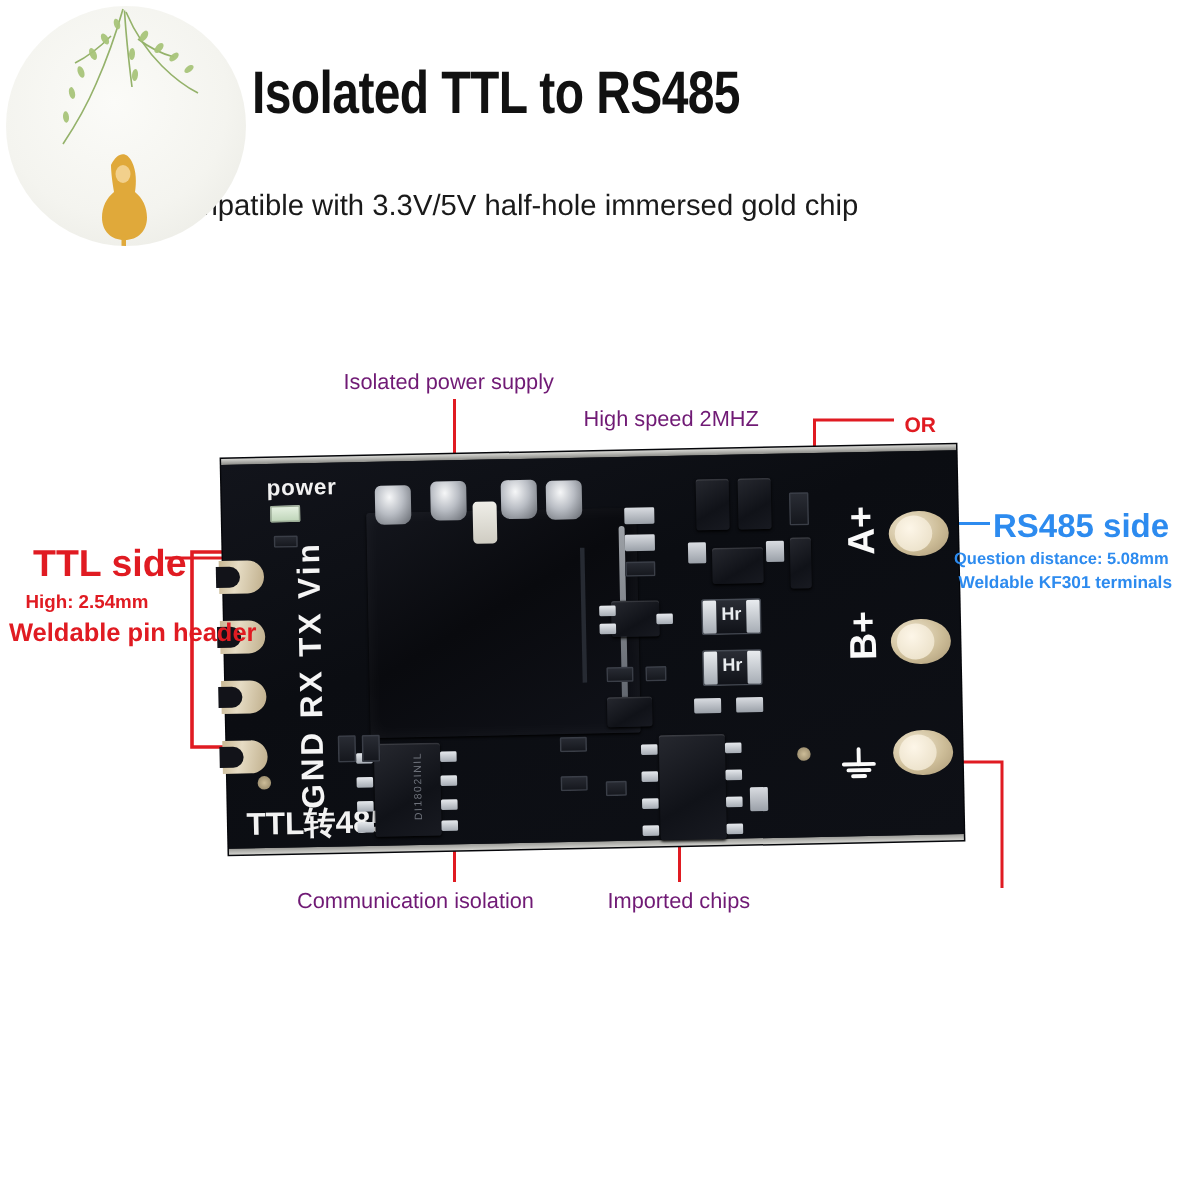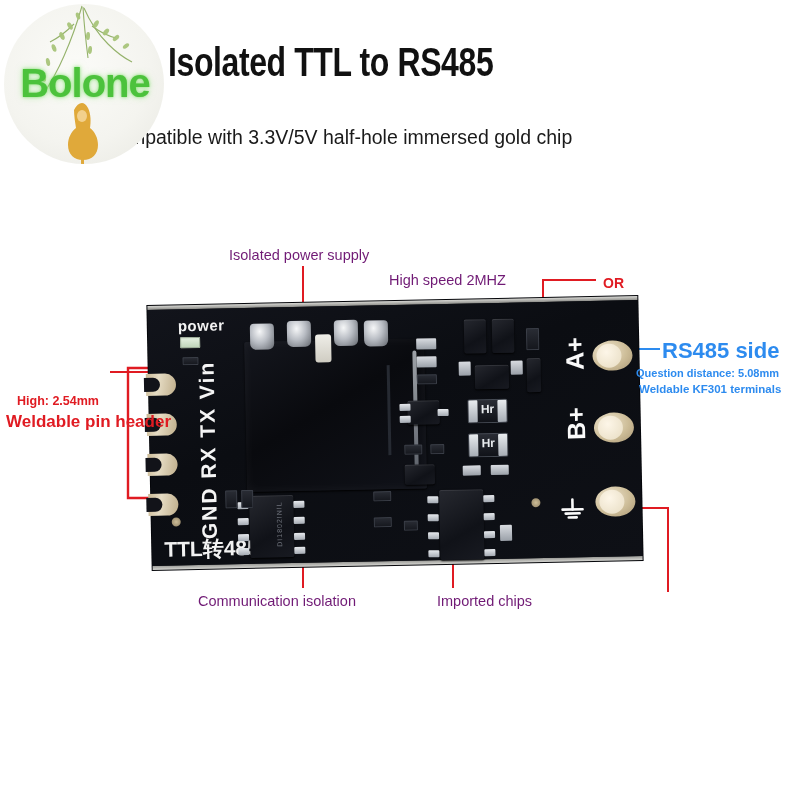--- a/index.html
+++ b/index.html
@@ -147,21 +147,21 @@
   .lbl-ttl-s2{position:absolute;left:6px;top:412px;font-size:17px;font-weight:bold;color:#e01b22;white-space:nowrap;}
   .lbl-485{position:absolute;left:662px;top:338px;font-size:22px;font-weight:bold;color:#2d8bef;}
   .lbl-485-s1{position:absolute;left:636px;top:367px;font-size:11px;font-weight:bold;color:#2d8bef;white-space:nowrap;}
   .lbl-485-s2{position:absolute;left:639px;top:383px;font-size:11.5px;font-weight:bold;color:#2d8bef;white-space:nowrap;}
   .lbl-or{position:absolute;left:603px;top:275px;font-size:14px;font-weight:bold;color:#e01b22;}
   .warn{position:absolute;left:556px;top:600px;width:232px;text-align:center;
     font-size:13px;font-weight:bold;color:#e01b22;line-height:18px;}
   .n-iso{left:229px;top:247px;}
   .n-hs{left:389px;top:272px;}
   .n-ci{left:198px;top:593px;}
-  .n-ic{left:405px;top:593px;margin-left:32px;}
+  .n-ic{left:405px;top:593px;}
 
   svg.lines{position:absolute;left:0;top:0;width:800px;height:800px;pointer-events:none;}
 </style>
 </head>
 <body>
 
 <div id="stage">
 
   <div class="title">Isolated TTL to RS485</div>
   <div class="subtitle">Compatible with 3.3V/5V half-hole immersed gold chip</div>
@@ -190,21 +190,20 @@
         <ellipse cx="74" cy="12" rx="2" ry="3.6" transform="rotate(-18 74 12)"></ellipse>
       </g>
       <g fill="#e0a93a">
         <path d="M70 106 c4 -8 10 -10 14 -2 c3 6 3 14 2 20 c5 4 8 10 8 17 c0 9 -6 15 -15 15 c-9 0 -15 -6 -15 -15 c0 -7 3 -13 8 -17 c-1 -6 -2 -13 -2 -18z"></path>
         <rect x="77" y="152" width="3" height="12" rx="1.5"></rect>
       </g>
       <g fill="#f2d08c">
         <ellipse cx="78" cy="112" rx="5" ry="6"></ellipse>
       </g>
     </svg>
-    <div class="wm-brand">Bolone</div>
   </div>
 
   <svg class="lines">
 
     <line x1="303" y1="266" x2="303" y2="386" stroke="#e01b22" stroke-width="2"></line>
 
     <polyline points="596,280 543,280 543,350" fill="none" stroke="#e01b22" stroke-width="2"></polyline>
 
     <line x1="110" y1="372" x2="152" y2="372" stroke="#e01b22" stroke-width="2"></line>
 
@@ -328,20 +327,21 @@
       <div class="goldpad" style="left:444px;top:186px;"></div>
     </div>
   </div>
 
   <div class="note n-iso">Isolated power supply</div>
   <div class="note n-hs">High speed 2MHZ</div>
   <div class="lbl-or">OR</div>
   <div class="note n-ci">Communication isolation</div>
   <div class="note n-ic">Imported chips</div>
 
+  <div class="lbl-ttl">TTL side</div>
   <div class="lbl-ttl-s1">High: 2.54mm</div>
   <div class="lbl-ttl-s2">Weldable pin header</div>
 
   <div class="lbl-485">RS485 side</div>
   <div class="lbl-485-s1">Question distance: 5.08mm</div>
   <div class="lbl-485-s2">Weldable KF301 terminals</div>
 
 
 </div>
 

